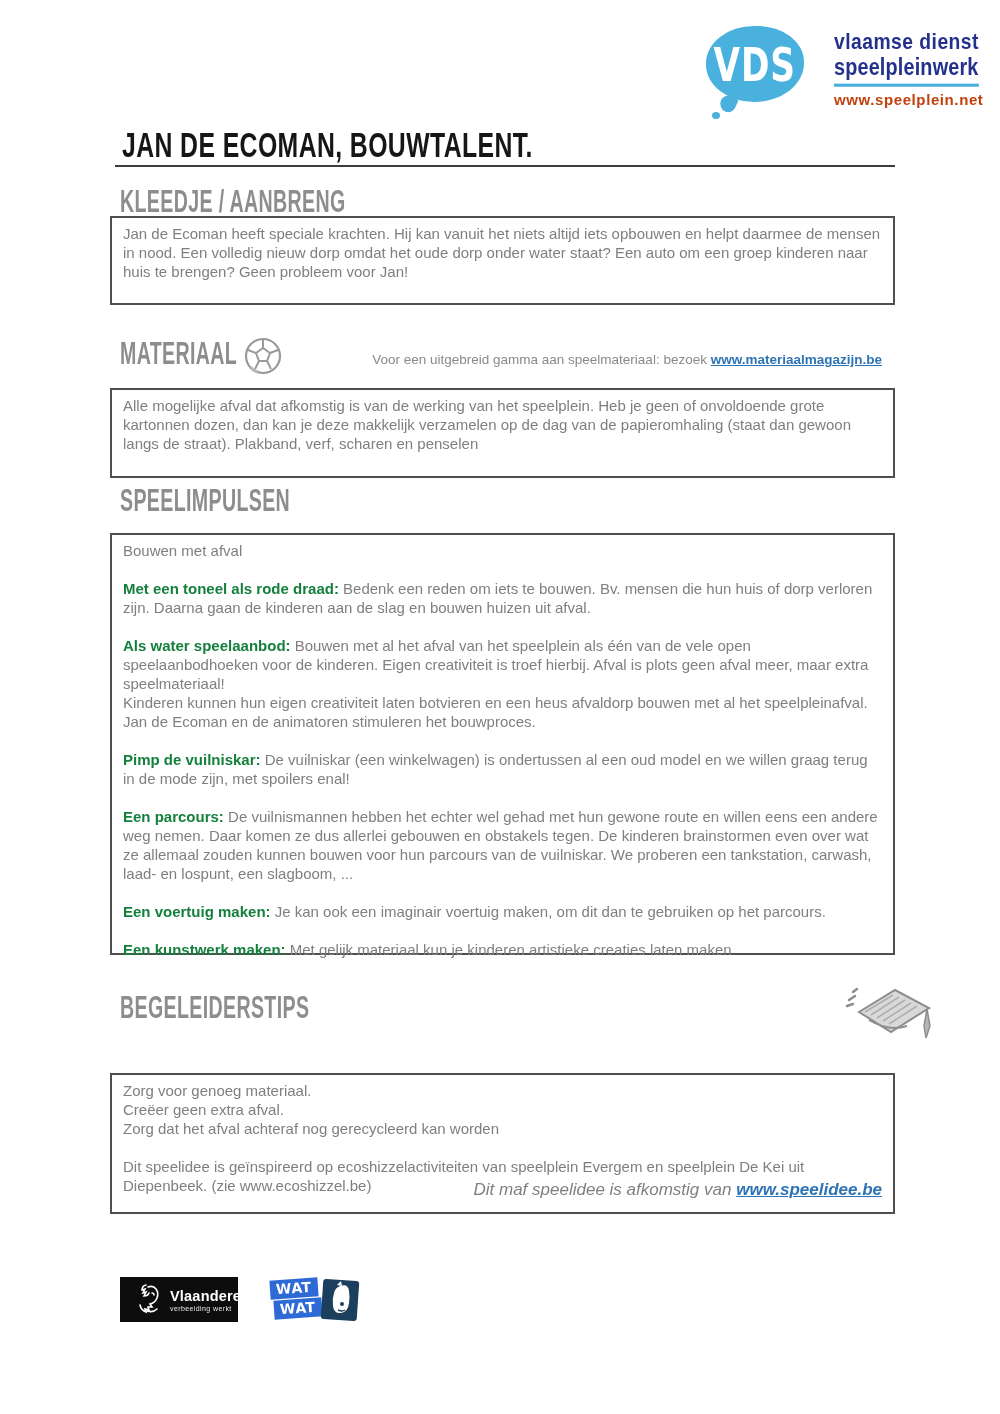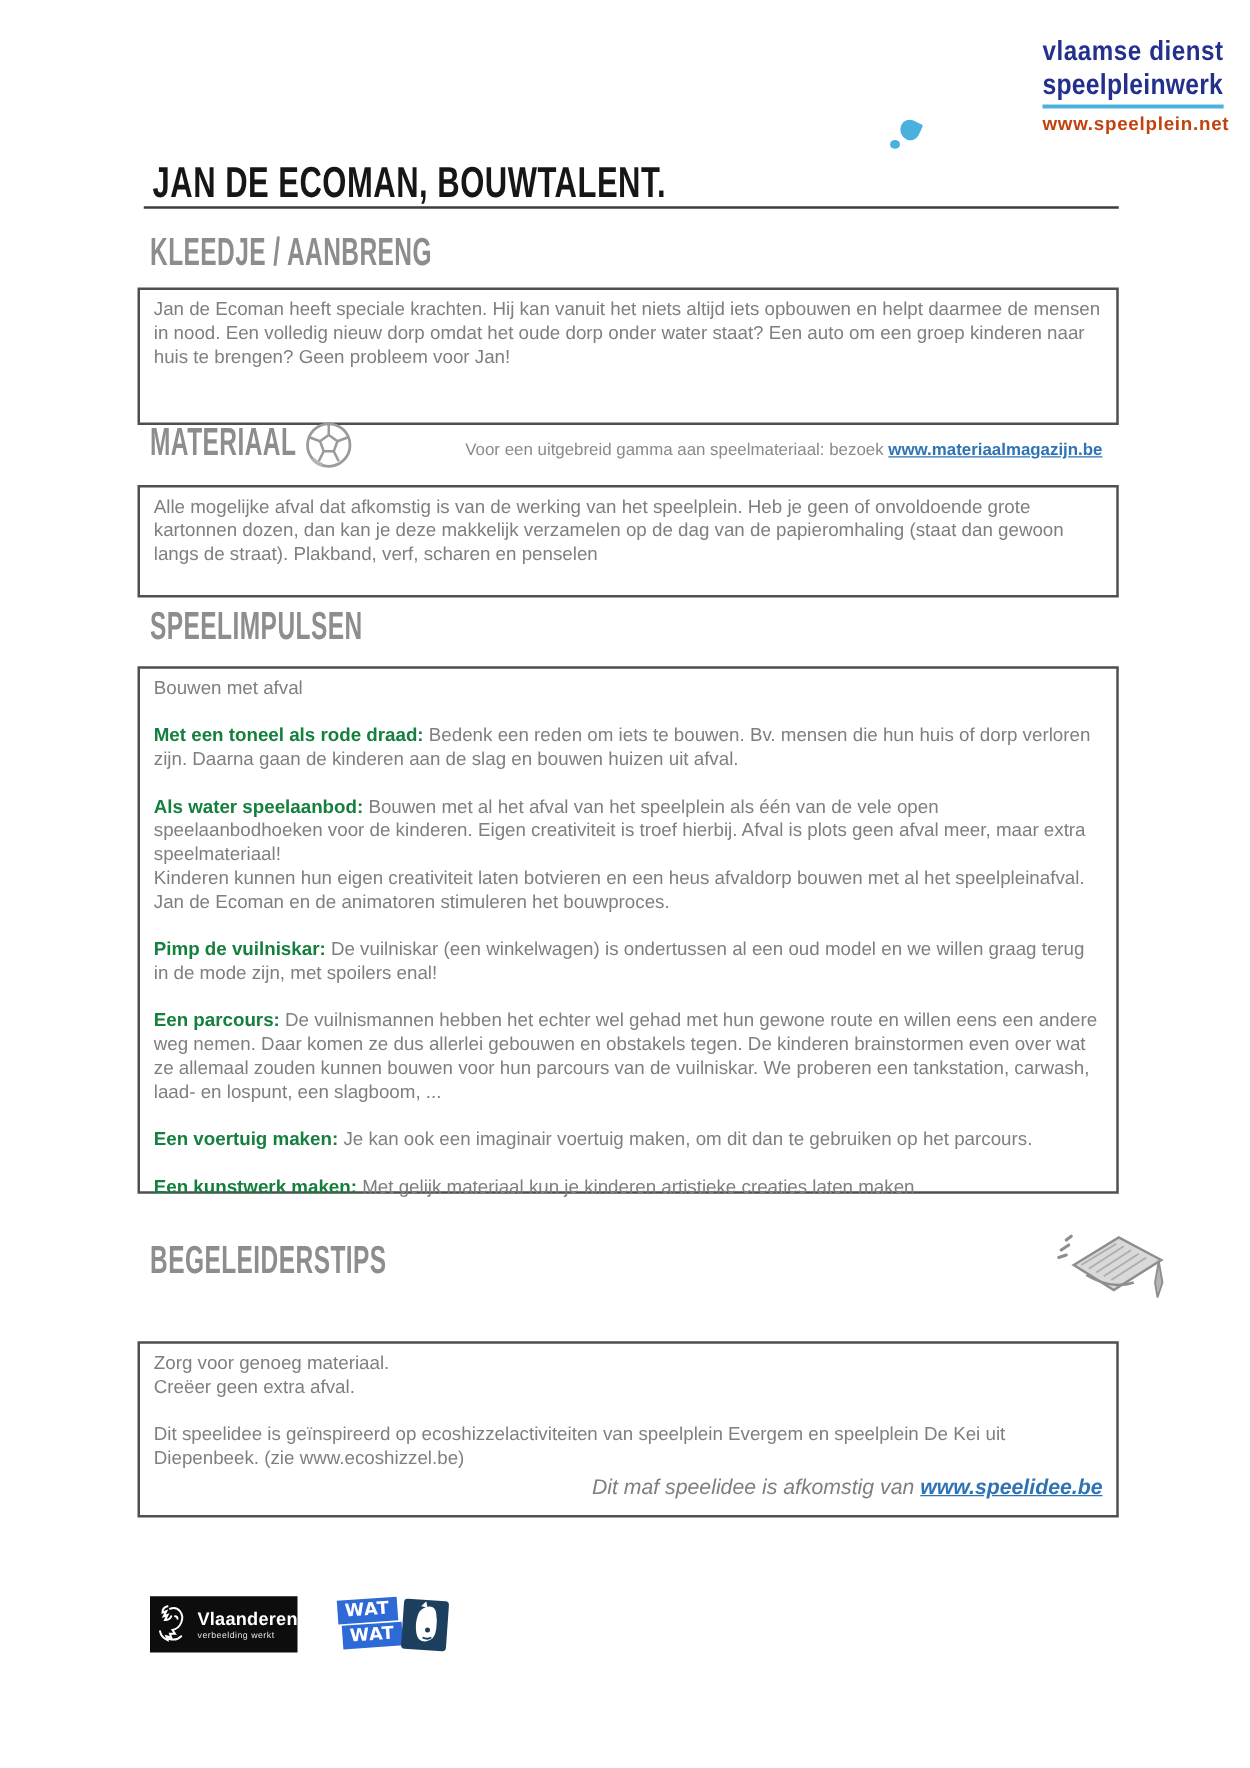--- a/index.html
+++ b/index.html
@@ -46,21 +46,21 @@
 
   
   .box {
     position:absolute; left:110px; width:785px;
     border:2px solid #4f4f4f; background:#ffffff;
     padding:6px 11px; color:#7f7f7f; font-size:15px; line-height:19px;
   }
   .box p { margin:0 0 19px 0; }
   .box p:last-child { margin-bottom:0; }
   .box b { font-weight:700; color:#15803d; }
-  .box-kleedje { top:230px; height:110px; }
+  .box-kleedje { top:216px; height:89px; }
   .box-materiaal { top:388px; height:90px; }
   .box-speel { top:533px; height:422px; }
   .box-tips { top:1073px; height:141px; }
   .tight { margin:0 !important; }
   .credit { margin-top:19px !important; }
 
   
   .soccer-icon { position:absolute; top:333px; left:240px; width:46px; height:46px; }
   .mat-note {
     position:absolute; top:352px; left:110px; width:772px; text-align:right;
@@ -73,40 +73,43 @@
 
   
   .footer-line {
     position:absolute; top:1180px; left:110px; width:772px; text-align:right;
     font-style:italic; color:#7f7f7f; font-size:17px;
   }
   .footer-line a.doclink { font-style:italic; }
 
   
   .vl-logo { position:absolute; top:1277px; left:120px; width:118px; height:45px; background:#0d0d0d;
-             display:flex; align-items:center; }
+             display:flex; align-items:center;padding-left:12px; }
   .vl-lion { width:36px; height:45px; flex:0 0 36px; }
   .vl-slash { width:10px; height:45px; background:linear-gradient(105deg, transparent 46%, #ffffff 46%, #ffffff 54%, transparent 54%); }
   .vl-texts { padding-left:2px; }
   .vl-title { color:#ffffff; font-weight:700; font-size:14.5px; letter-spacing:.2px; }
   .vl-sub { color:#e8e8e8; font-size:7px; letter-spacing:.4px; margin-top:1px; }
 
   .ww-logo { position:absolute; top:1276px; left:268px; width:92px; height:52px; }
   .ww-box { position:absolute; background:#2d6ad6; color:#ffffff; font-weight:700; font-size:14px;
             padding:1px 6px 2px 6px; letter-spacing:.5px; font-family:"DejaVu Sans", sans-serif; }
   .ww-box1 { top:3px; left:2px; transform:rotate(-4deg); }
   .ww-box2 { top:23px; left:6px; transform:rotate(-4deg); }
   .ww-owl { position:absolute; top:1px; left:52px; width:40px; height:46px; }
 </style>
 </head>
 <body>
 
 <div class="page">
 
   <div class="vds-logo">
+    <div class="bubble">
+      <span class="bubble-text">VDS</span>
+    </div>
     <div class="bubble-tail"></div>
     <div class="bubble-dot"></div>
     <div class="vds-text">
       <div class="vds-line1">vlaamse dienst</div>
       <div class="vds-line2">speelpleinwerk</div>
       <div class="vds-url">www.speelplein.net</div>
     </div>
   </div>
 
   <h1 class="hand page-title">JAN DE ECOMAN, BOUWTALENT.</h1>
@@ -170,20 +173,21 @@
   <svg class="cap-icon" viewBox="0 0 92 62">
     <polygon points="16,30 52,8 86,26 48,50" fill="#d9d9d9" stroke="#8e8e8e" stroke-width="2"></polygon>
     <path d="M22 30 L50 13 M28 33 L56 15 M34 36 L62 18 M40 39 L68 21 M46 42 L74 24" stroke="#aeaeae" stroke-width="1.5" fill="none"></path>
     <path d="M26 38 q20 12 38 6" fill="none" stroke="#8e8e8e" stroke-width="2"></path>
     <path d="M84 27 L87 44 L83 56 L81 44 Z" fill="#b5b5b5" stroke="#8e8e8e" stroke-width="1.5"></path>
     <path d="M6 18 L12 14 M4 24 L10 22 M10 10 L14 7" stroke="#8e8e8e" stroke-width="2.5" fill="none" stroke-linecap="round"></path>
   </svg>
   <div class="box box-tips">
     <p class="tight">Zorg voor genoeg materiaal.</p>
     <p class="tight">Creëer geen extra afval.</p>
+    <p class="tight">Zorg dat het afval achteraf nog gerecycleerd kan worden</p>
     <p class="credit">Dit speelidee is geïnspireerd op ecoshizzelactiviteiten van speelplein Evergem en speelplein De Kei uit Diepenbeek. (zie www.ecoshizzel.be)</p>
   </div>
 
   <div class="footer-line">
     <span>Dit maf speelidee is afkomstig van</span>
     <a class="doclink">www.speelidee.be</a>
   </div>
 
   <div class="vl-logo">
     <svg class="vl-lion" viewBox="0 0 36 45">

